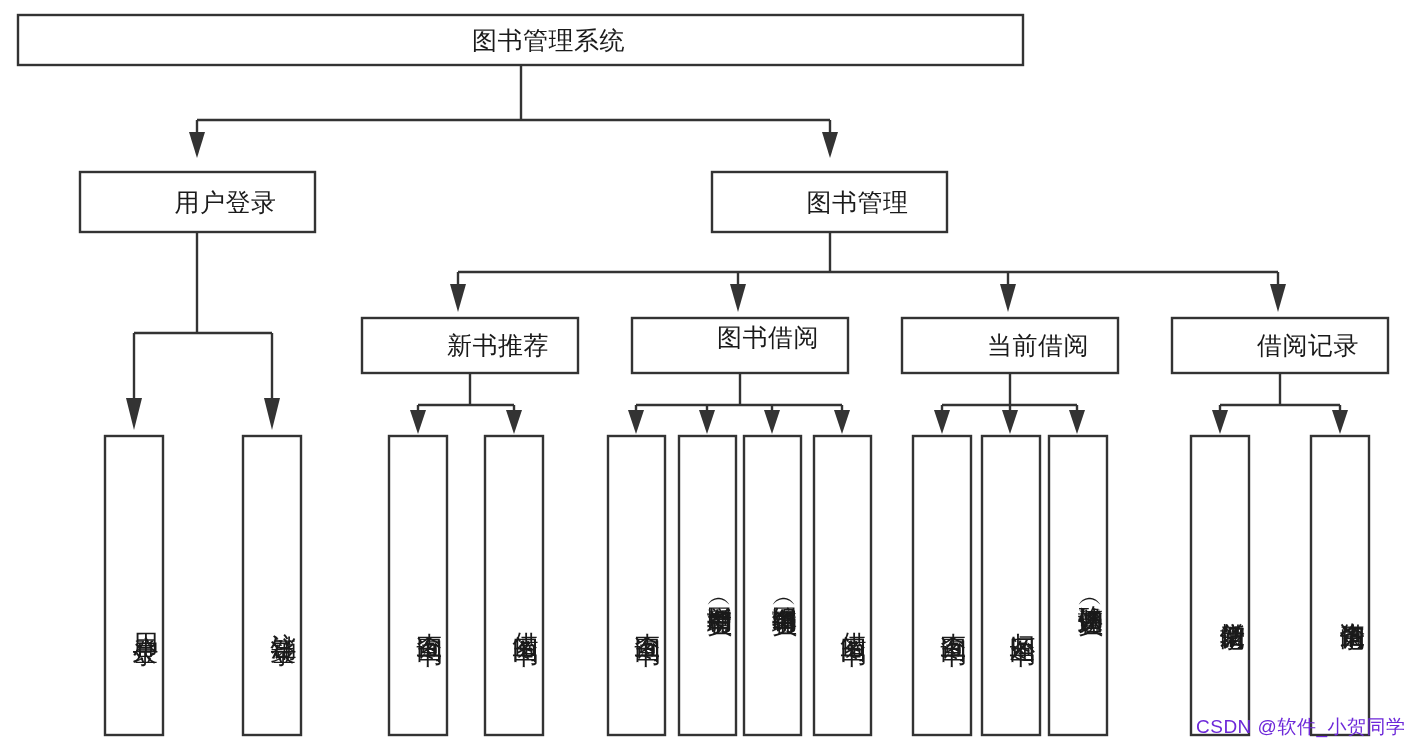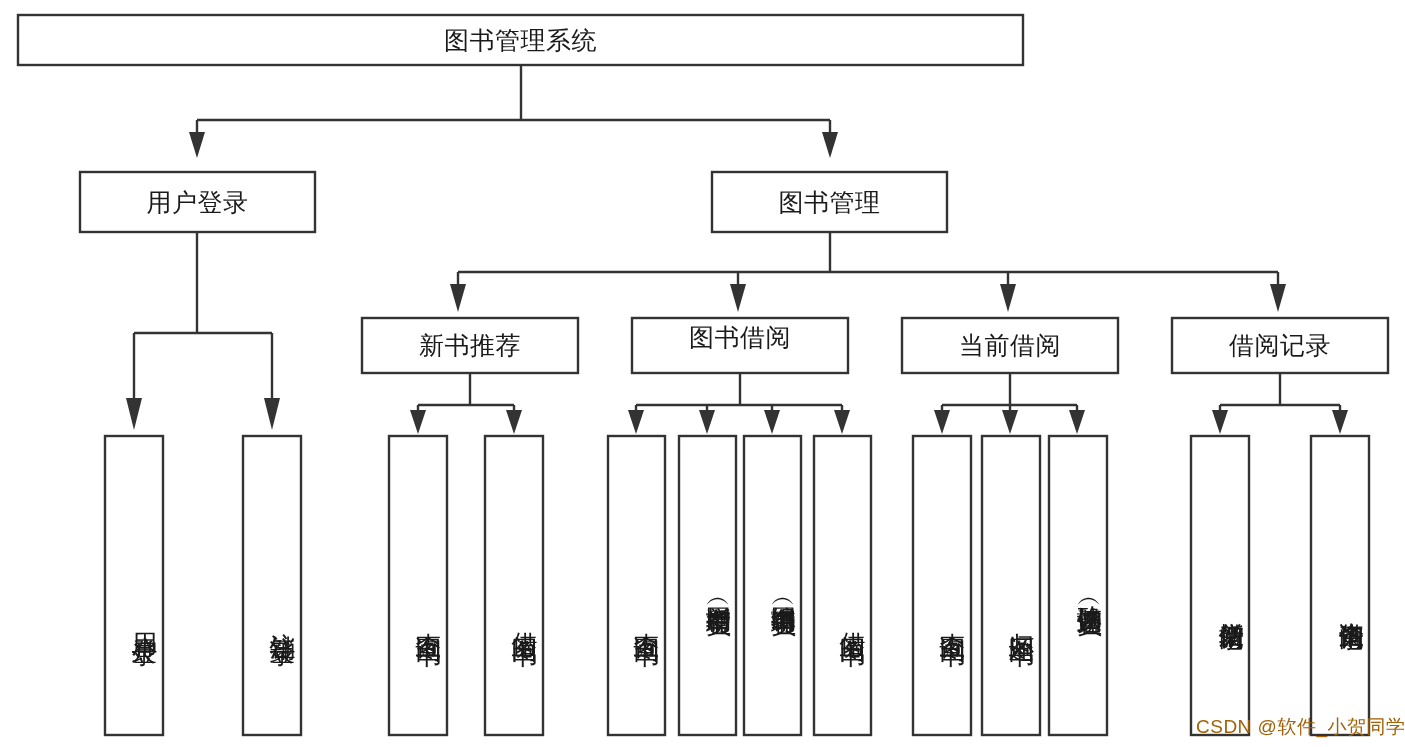--- a/index.html
+++ b/index.html
@@ -39,23 +39,24 @@
   .arrow-head {
     fill: #333333;
     stroke: none;
   }
   .node-label {
     position: absolute;
     display: flex;
     align-items: center;
     justify-content: center;
     color: #1a1a1a;
-    font-family: Liberation Sans, sans-serif;
+    font-family: Liberation Serif, serif;
     pointer-events: none;
     white-space: nowrap;
+    padding-left: 28px;
   }
   .node-label.horizontal {
     font-size: 25px;
     letter-spacing: 0.5px;
   }
   .node-label.vertical {
     writing-mode: vertical-rl;
     text-orientation: upright;
     font-size: 26px;
     letter-spacing: 3px;
@@ -63,21 +64,21 @@
     justify-content: center;
     padding-top: 6px;
     box-sizing: border-box;
   }
   .node-label.vertical.tall-text {
     font-size: 25px;
     letter-spacing: 1px;
   }
   .watermark {
     position: absolute;
-    color: #a16207;
+    color: #6d28d9;
     font-size: 19px;
     font-family: "Liberation Sans", "DejaVu Sans", sans-serif;
     white-space: nowrap;
     letter-spacing: 0.5px;
   }
 </style>
 </head>
 <body>
 
 <div id="diagram-root">

